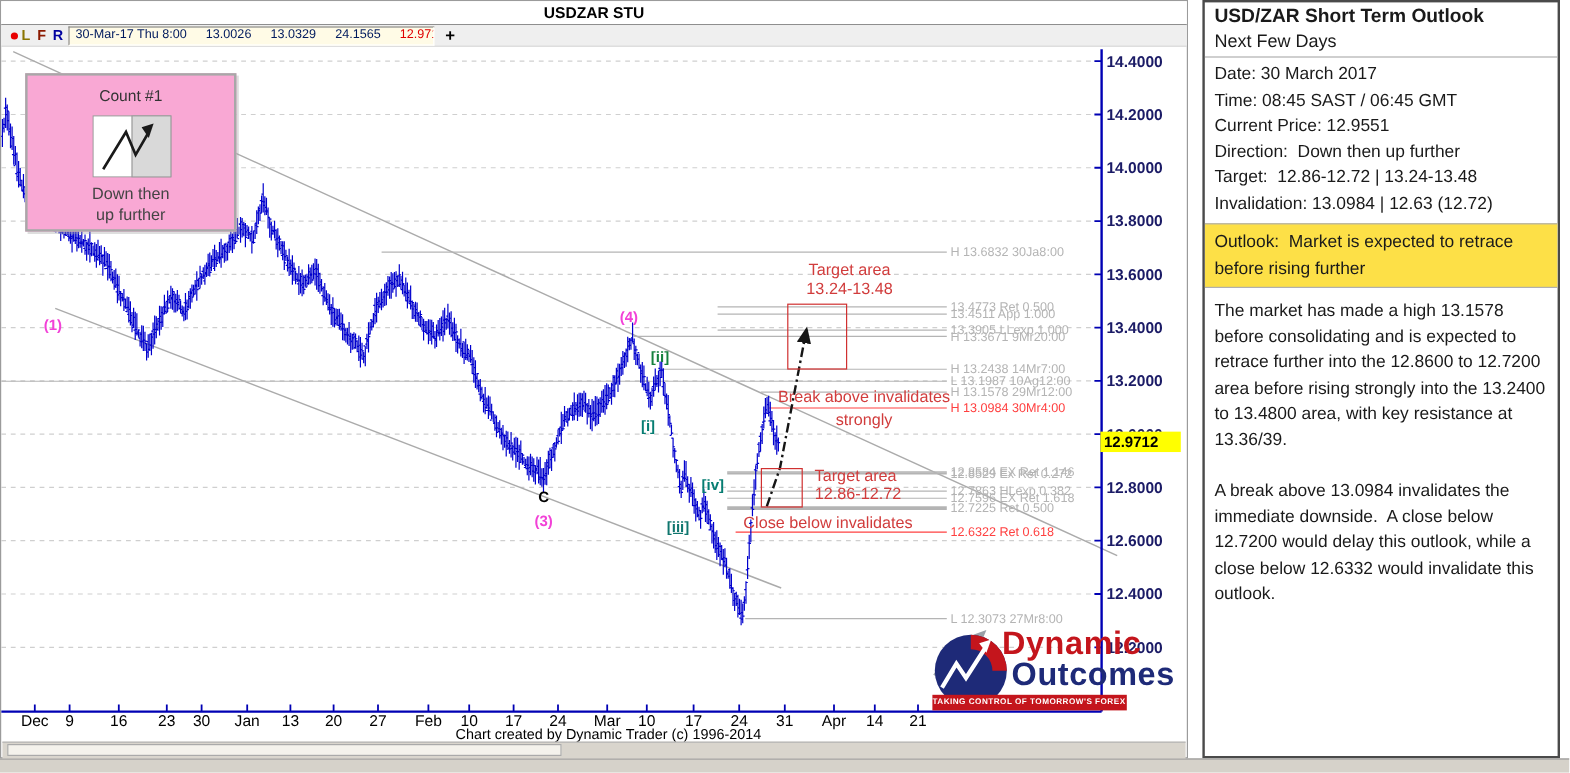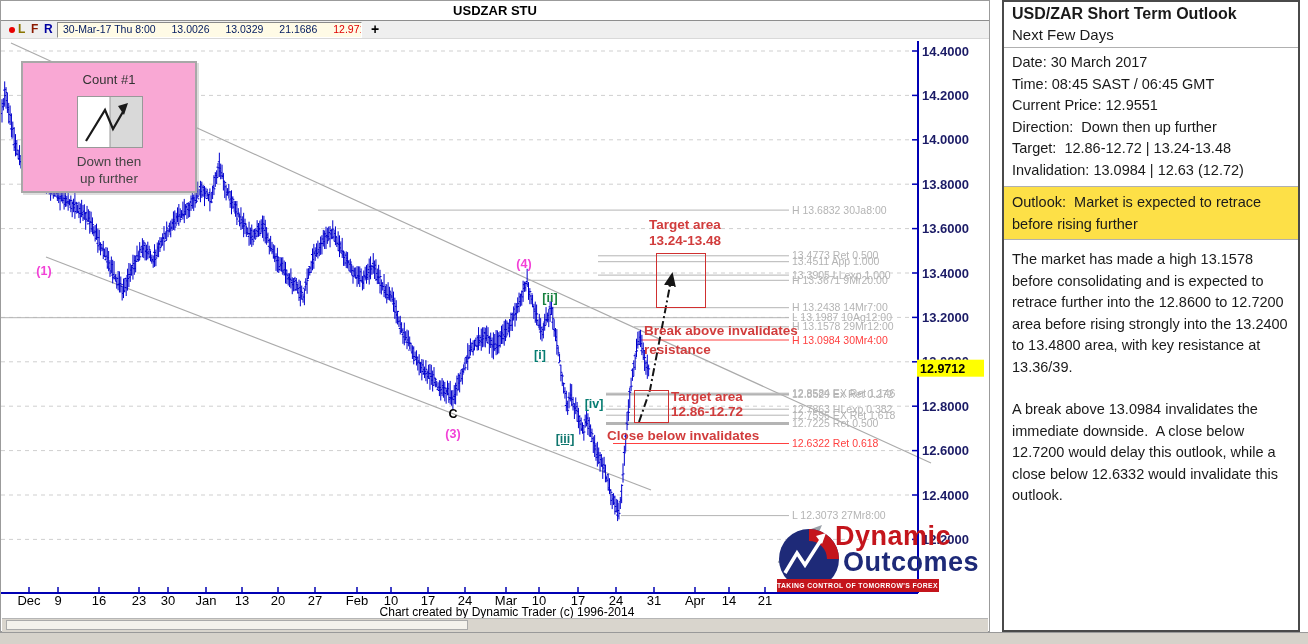--- a/index.html
+++ b/index.html
@@ -29,21 +29,21 @@
   
   #count-box{position:absolute;left:20px;top:60px;width:176px;height:132px;background:#f9a8d4;
     border:2px solid #a8a8a8;box-shadow:2px 2px 0 rgba(160,160,160,.35);z-index:6;box-sizing:border-box;}
   #count-title{margin-top:9px;text-align:center;font-size:13px;color:#333;}
   #count-icon{position:absolute;left:54px;top:33px;}
   #count-caption{position:absolute;left:0;top:90px;width:100%;text-align:center;font-size:13.5px;
     color:#444;line-height:17px;white-space:pre-line;}
 
   .wave{position:absolute;transform:translate(-50%,-50%);font-size:12.5px;font-weight:600;z-index:6;}
 
-  .anno{position:absolute;color:#d13c3c;font-size:13.5px;font-weight:700;z-index:6;text-align:left;
+  .anno{position:absolute;color:#d13c3c;font-size:13.5px;font-weight:400;z-index:6;text-align:center;
     line-height:16px;white-space:nowrap;}
   #anno-upper{left:648px;top:216px;width:118px;}
   #anno-break1{left:643px;top:322px;width:152px;}
   #anno-break2{left:643px;top:341px;width:152px;}
   #anno-lower1{left:670px;top:388px;width:84px;}
   #anno-lower2{left:670px;top:403px;width:88px;}
   #anno-close{left:606px;top:427px;width:166px;}
   .redbox{position:absolute;border:1px solid #d03030;z-index:6;box-sizing:border-box;}
 
   #chart-credit{position:absolute;left:0;top:604px;width:940px;text-align:center;font-size:12px;
@@ -231,21 +231,21 @@
 
     <div class="toolbar">
       <span class="tb-dot"></span>
       <span class="tb-btn" id="btn-l">L</span>
       <span class="tb-btn" id="btn-f">F</span>
       <span class="tb-btn" id="btn-r">R</span>
       <span class="quote-field">
         <span>30-Mar-17 Thu 8:00</span>
         <span>13.0026</span>
         <span>13.0329</span>
-        <span>21.1686</span>
+        <span>24.1565</span>
         <span class="red">12.9712</span>
         
       </span>
       <span class="tb-plus">+</span>
     </div>
 
     <div id="count-box">
       <div id="count-title">Count #1</div>
       <svg id="count-icon" width="66" height="52" viewBox="0 0 66 52">
         <rect x="0.5" y="0.5" width="65" height="51" fill="#ffffff" stroke="#999"></rect>
@@ -258,21 +258,21 @@
     </div>
 
     <div class="redbox" id="box-upper" style="left: 655px; top: 252px; width: 50px; height: 55px;"></div>
     <div class="redbox" id="box-lower" style="left: 633px; top: 389px; width: 35px; height: 33px;"></div>
 
     <div class="anno" id="anno-upper">
       <div>Target area</div>
       <div>13.24-13.48</div>
     </div>
     <div class="anno" id="anno-break1">Break above invalidates</div>
-    <div class="anno" id="anno-break2">resistance</div>
+    <div class="anno" id="anno-break2">strongly</div>
     <div class="anno" id="anno-lower1">Target area</div>
     <div class="anno" id="anno-lower2">12.86-12.72</div>
     <div class="anno" id="anno-close">Close below invalidates</div>
 
     <div id="logo">
       <svg id="logo-emblem" width="78" height="70" viewBox="0 0 78 70">
         <path d="M6,42 L20,20 L30,32 L44,10" stroke="#9aa0a8" stroke-width="3" fill="none"></path>
         <path d="M49,4 L38,8 L44,16 Z" fill="#9aa0a8"></path>
         <circle cx="36" cy="38" r="30" fill="#1e2a78"></circle>
         <path d="M36,8 A30,30 0 0 1 66,38 L54,38 A18,18 0 0 0 36,20 Z" fill="#c4151c"></path>

